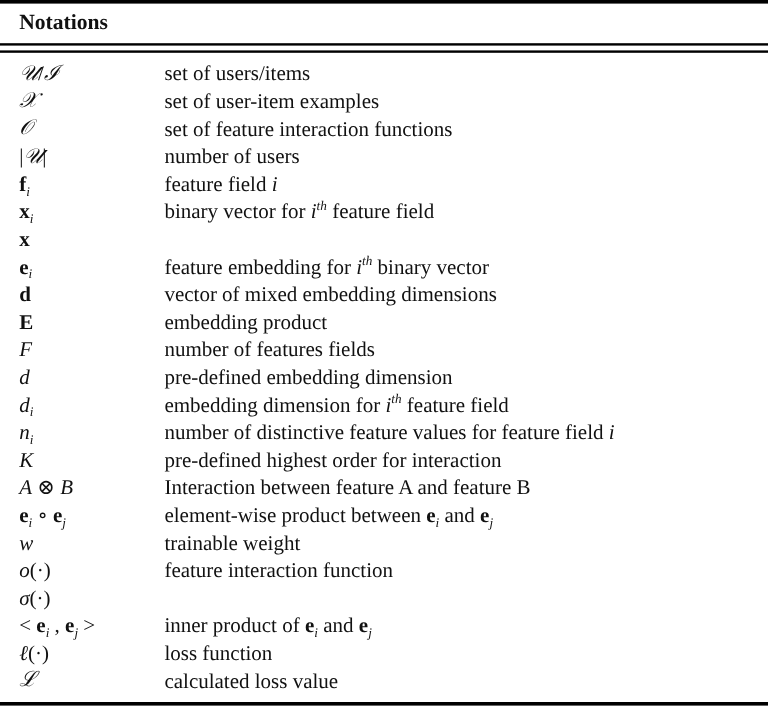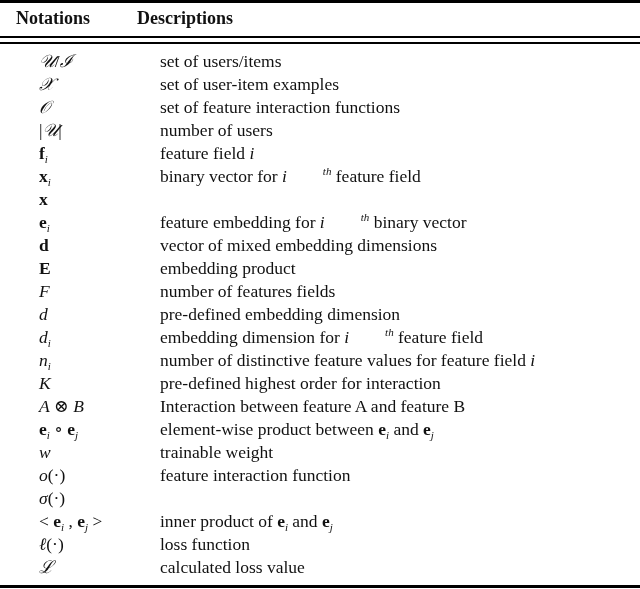--- a/index.html
+++ b/index.html
@@ -69,21 +69,20 @@
     .header-row .col-desc {
       position: absolute;
       left: 137px;
       top: 2px;
     }
     .body-rows {
       position: absolute;
       top: 50px;
       left: 0;
       width: 582px;
-      padding-left: 23px;
     }
     .row {
       position: relative;
       height: 23px;
       font-family: "Liberation Serif", "DejaVu Serif", serif;
       font-size: 17.5px;
       line-height: 23px;
       white-space: nowrap;
     }
     .row .notation {
@@ -97,31 +96,30 @@
       top: 0;
     }
     .it { font-style: italic; }
     .bf { font-weight: bold; }
     .cal { font-style: italic; font-family: "DejaVu Serif", serif; }
     sub, sup {
       font-size: 11px;
       line-height: 0;
     }
     sub { vertical-align: -4px; }
-    sup { vertical-align: 7px; margin-left: 36px; }
+    sup { vertical-align: 7px; }
   </style>
 </head>
 <body>
 
 <div class="table-wrap">
   <div class="rule-top"></div>
 
   <div class="header-row">
     <span class="col-notation">Notations</span>
-    <span class="col-desc">Descriptions</span>
   </div>
 
   <div class="rule-mid-1"></div>
   <div class="rule-mid-2"></div>
 
   <div class="body-rows">
 
     <div class="row">
       <span class="notation"><span class="cal">𝒰</span><span>/</span><span class="cal">ℐ</span></span>
       <span class="desc">set of users/items</span>

